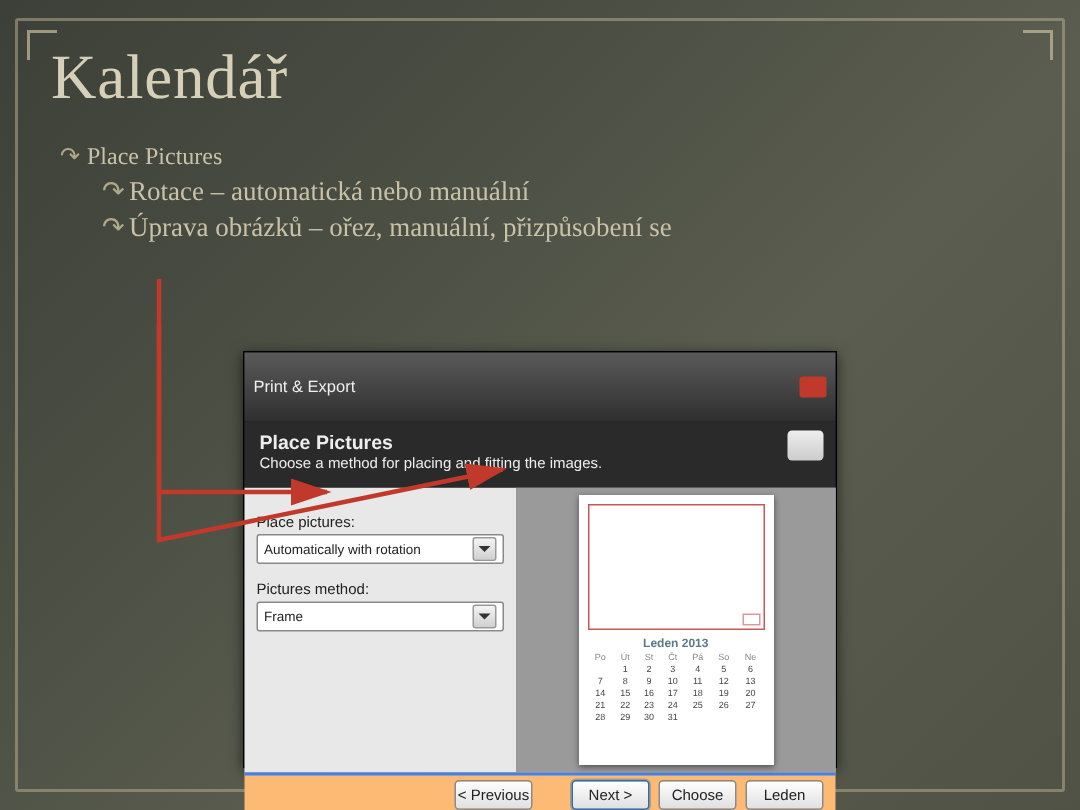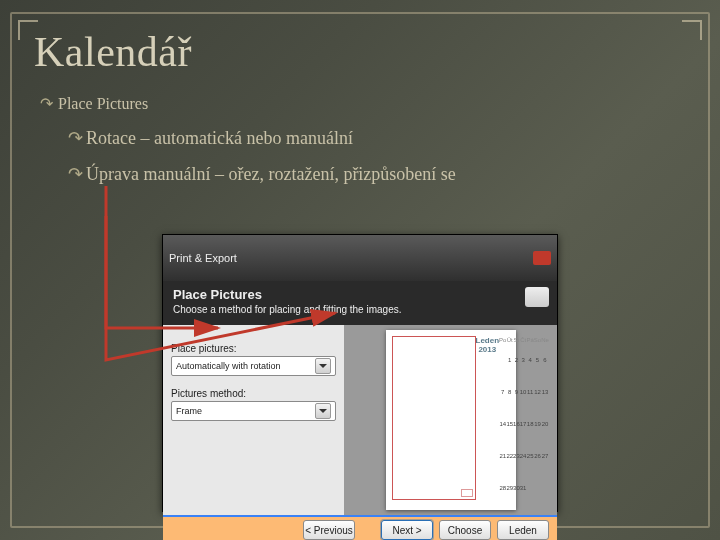--- a/index.html
+++ b/index.html
@@ -4,36 +4,36 @@
 <style>
   html,body{margin:0;padding:0;width:720px;height:540px;font-family:Georgia,serif;background:#4a4a42;}
   .slide{position:relative;width:720px;height:540px;box-sizing:border-box;}
   .bg{position:absolute;inset:0;background:linear-gradient(135deg,#3d4038 0%,#4a4d42 30%,#5a5d4f 60%,#4f5245 100%);}
   .frame{position:absolute;left:10px;right:10px;top:12px;bottom:12px;border:2px solid rgba(180,170,140,.55);border-radius:2px;}
   .frame:before{content:"";position:absolute;left:6px;top:6px;width:18px;height:18px;border-left:2px solid rgba(200,190,160,.7);border-top:2px solid rgba(200,190,160,.7);}
   .frame:after{content:"";position:absolute;right:6px;top:6px;width:18px;height:18px;border-right:2px solid rgba(200,190,160,.7);border-top:2px solid rgba(200,190,160,.7);}
   .content{position:absolute;inset:0;padding:28px 34px;color:#c9c2a8;}
   h1{margin:0 0 18px 0;font-weight:400;font-size:42px;color:#d6d0b9;letter-spacing:.5px;}
   .b1{margin:6px 0 0 6px;font-size:16px;}
-  .b2{margin:14px 0 0 34px;font-size:18px;}
+  .b2{margin:2px 0 0 34px;font-size:18px;}
   .bullet{display:inline-block;width:18px;color:#b0a988;}
   .shot{position:absolute;left:162px;top:234px;width:394px;height:276px;background:#1c1c1c;border:1px solid #000;box-shadow:0 2px 8px rgba(0,0,0,.6);}
   .titlebar{height:22px;background:linear-gradient(#5a5a5a,#2f2f2f);display:flex;align-items:center;padding:12px 6px;color:#eee;font:11px Arial;}
   .titlebar .x{margin-left:auto;width:18px;height:14px;background:#c0392b;border-radius:2px;}
   .hdr{background:#2a2a2a;padding:6px 10px 10px;color:#eee;font:10px Arial;position:relative;}
   .hdr .t{font-size:13px;font-weight:bold;margin-bottom:2px;}
   .printer{position:absolute;right:8px;top:6px;width:24px;height:20px;background:linear-gradient(#eee,#ccc);border-radius:3px;}
   .body{display:flex;background:#e8e8e8;height:calc(100% - 22px - 38px - 26px);}
   .left{flex:0 0 165px;padding:8px 8px;font:10px Arial;color:#222;}
   .lbl{margin:10px 0 2px;}
   .cmb{height:18px;background:#fff;border:1px solid #8a8a8a;border-radius:2px;display:flex;align-items:center;padding:0 4px;font-size:9px;}
   .cmb .arr{margin-left:auto;width:14px;height:14px;background:linear-gradient(#f4f4f4,#d0d0d0);border:1px solid #999;border-radius:2px;display:flex;align-items:center;justify-content:center;}
   .cmb .arr:before{content:"";border:4px solid transparent;border-top-color:#333;transform:translateY(2px);}
   .right{flex:1;background:#9a9a9a;display:flex;align-items:center;justify-content:center;}
-  .page{width:118px;height:168px;background:#fff;box-shadow:0 1px 4px rgba(0,0,0,.5);padding:6px;display:flex;flex-direction:row;}
+  .page{width:118px;height:168px;background:#fff;box-shadow:0 1px 4px rgba(0,0,0,.5);padding:6px;display:flex;flex-direction:column;}
   .ph{flex:0 0 82px;border:1px solid #c55;margin-bottom:4px;position:relative;}
   .ph:after{content:"";position:absolute;right:2px;bottom:2px;width:10px;height:6px;border:1px solid #d99;}
   .caltitle{text-align:center;font:8px Arial;color:#5a7a8a;font-weight:bold;margin-bottom:2px;}
   table.cal{width:100%;border-collapse:collapse;font:6px Arial;color:#444;}
   table.cal th{color:#888;font-weight:normal;padding:1px 0;}
   table.cal td{text-align:center;padding:1px 0;}
   .foot{height:26px;background:#fdba74;border-top:2px solid #3b82f6;display:flex;align-items:center;justify-content:flex-end;gap:6px;padding:0 8px;}
   .btn{min-width:50px;height:18px;font:10px Arial;background:linear-gradient(#fefefe,#e0e0e0);border:1px solid #8a8a8a;border-radius:3px;display:flex;align-items:center;justify-content:center;color:#222;}
   .btn.primary{border-color:#2a6fb5;box-shadow:0 0 0 1px rgba(42,111,181,.4);margin-left:20px;}
   svg.arrows{position:absolute;left:0;top:0;pointer-events:none;}
@@ -41,21 +41,21 @@
 </head>
 <body>
 
 <div class="slide">
   <div class="bg"></div>
   <div class="frame"></div>
   <div class="content">
     <h1>Kalendář</h1>
     <div class="b1"><span class="bullet">↷</span><span>Place Pictures</span></div>
     <div class="b2"><span class="bullet">↷</span><span>Rotace – automatická nebo manuální</span></div>
-    <div class="b2"><span class="bullet">↷</span><span>Úprava manuální – ořez, roztažení, přizpůsobení se</span></div>
+    <div class="b2"><span class="bullet">↷</span><span>Úprava obrázků – ořez, manuální, přizpůsobení se</span></div>
   </div>
 
   <div class="shot">
     <div class="titlebar">
       <span>Print &amp; Export</span>
       <span class="x"></span>
     </div>
     <div class="hdr">
       <div class="t">Place Pictures</div>
       <div>Choose a method for placing and fitting the images.</div>

